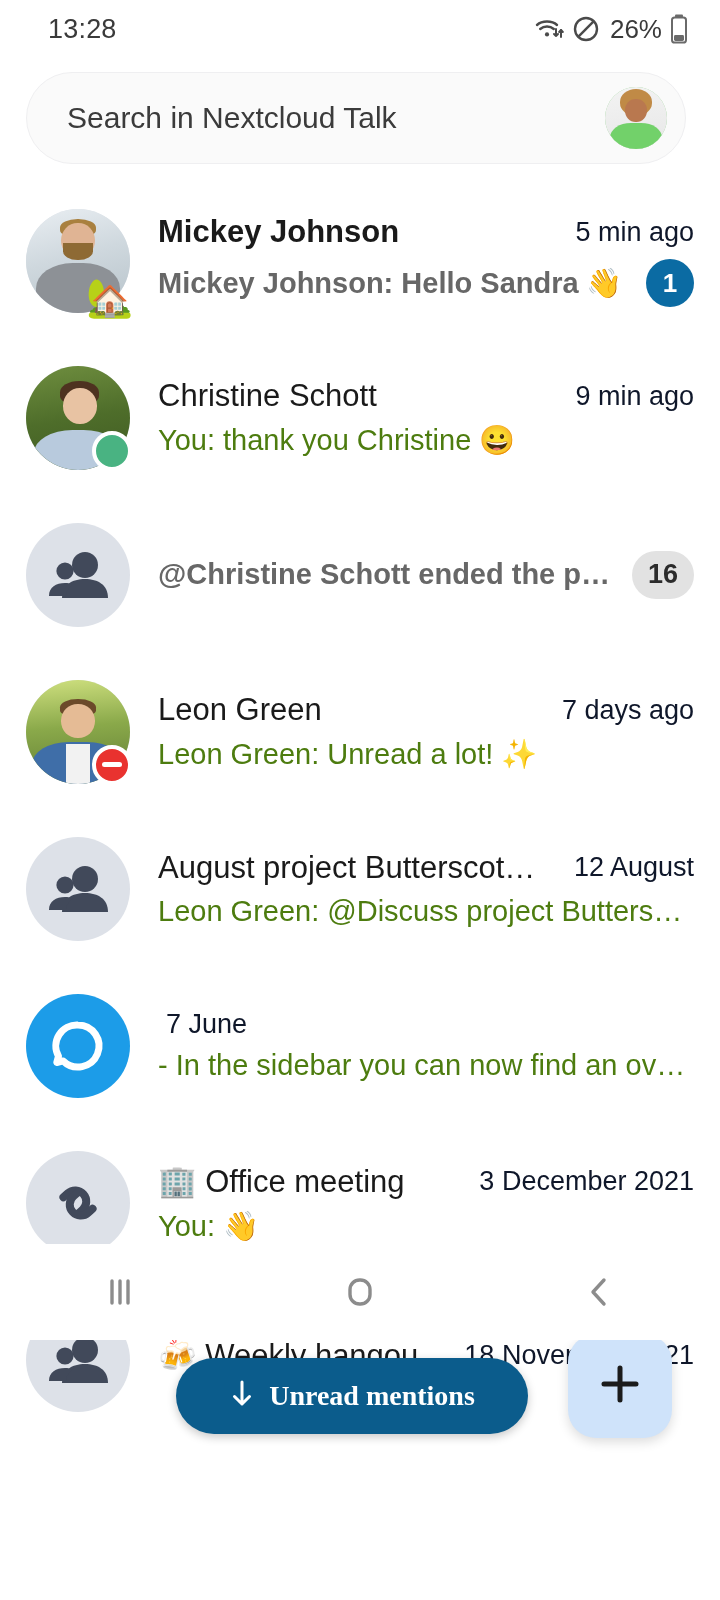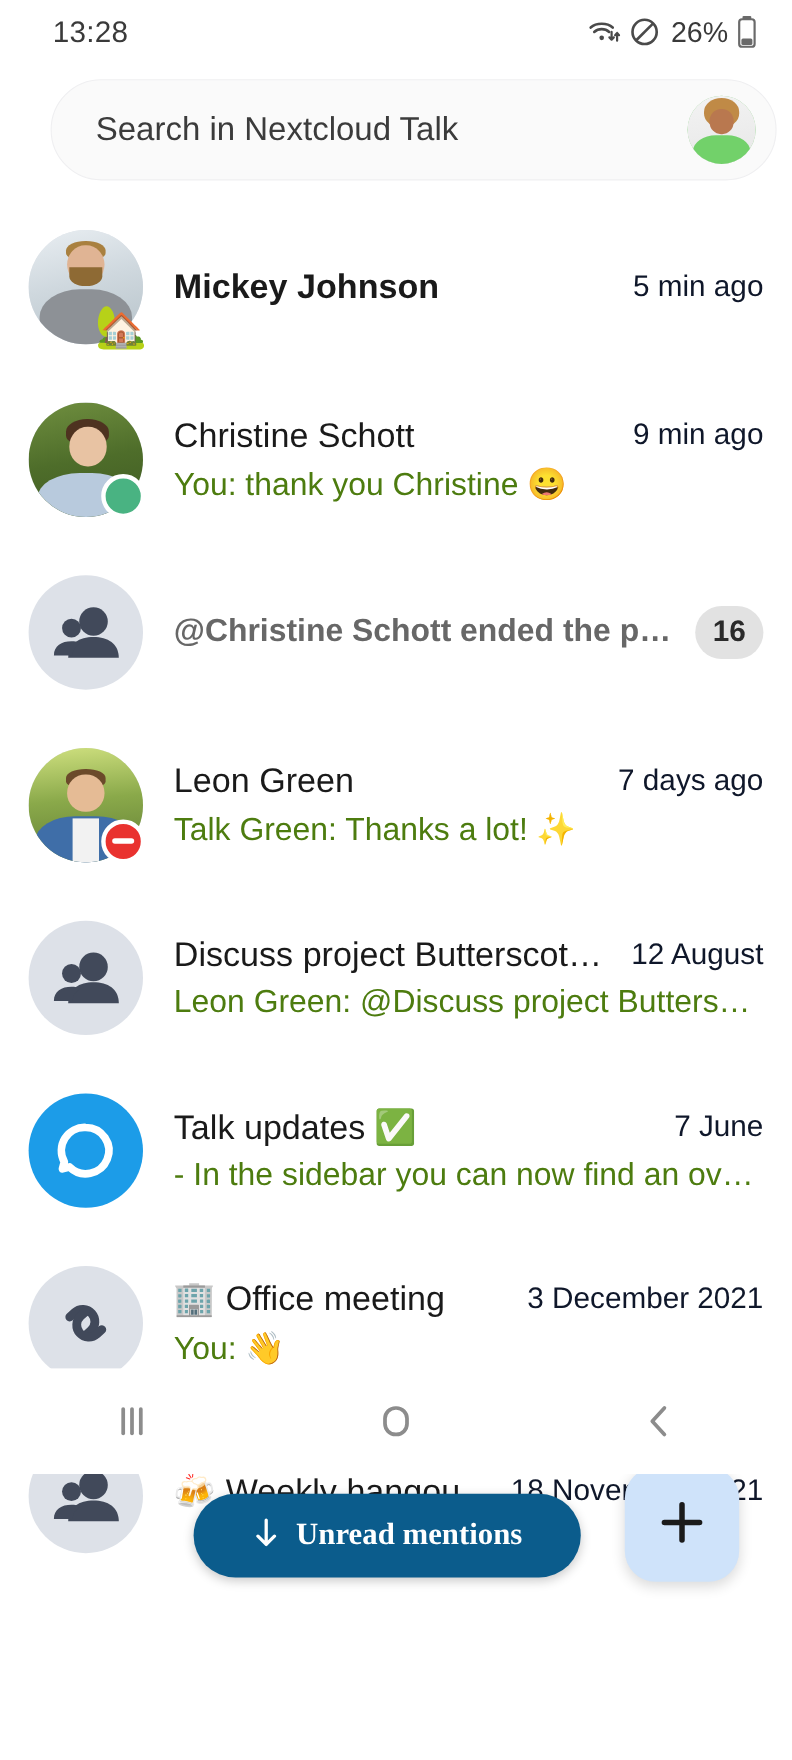--- a/index.html
+++ b/index.html
@@ -17,21 +17,21 @@
     justify-content: space-between; padding: 0 32px 0 48px;
     color: #3c3c3c;
   }
   .status-clock { font-size: 27px; letter-spacing: .2px; color: #3a3a3a; }
   .status-right { display: flex; align-items: center; gap: 8px; text-align: center; }
   .status-right svg { display: block; }
   .battery-pct { font-size: 26px; color: #3a3a3a; margin-left: 2px; }
 
   
   .searchbar {
-    position: absolute; left: 46px; top: 72px;
+    position: absolute; left: 26px; top: 72px;
     width: 660px; height: 92px;
     background: #fafafa; border: 1px solid #efeff1;
     border-radius: 46px;
     display: flex; align-items: center; justify-content: space-between;
     padding: 0 18px 0 40px;
   }
   .search-placeholder { font-size: 30px; color: #3b3b3b; }
   .search-avatar {
     width: 62px; height: 62px; border-radius: 50%;
     overflow: hidden; flex: none; position: relative;
@@ -218,20 +218,24 @@
               <div class="body"></div>
             </div>
           </div>
           <span class="status-emoji">🏡</span>
         </div>
         <div class="row-body">
           <div class="line">
             <span class="title">Mickey Johnson</span>
             <span class="time">5 min ago</span>
           </div>
+          <div class="line">
+            <span class="subtitle">Mickey Johnson: Hello Sandra 👋</span>
+            <div class="badge badge-filled">1</div>
+          </div>
         </div>
       </div>
       <div class="row">
         <div class="avatar-wrap">
           <div class="avatar">
             <div class="ph ph-christine">
               <div class="hair"></div>
               <div class="head"></div>
               <div class="body"></div>
             </div>
@@ -277,56 +281,55 @@
             </div>
           </div>
           <span class="status-dot dot-dnd"></span>
         </div>
         <div class="row-body">
           <div class="line">
             <span class="title">Leon Green</span>
             <span class="time">7 days ago</span>
           </div>
           <div class="line">
-            <span class="subtitle">Talk Green: Thanks a lot! ✨</span>
+            <span class="subtitle">Leon Green: Unread a lot! ✨</span>
           </div>
         </div>
       </div>
       <div class="row">
         <div class="avatar-wrap">
           <div class="avatar">
             <svg width="62" height="62" viewBox="0 0 62 62">
               <circle cx="38" cy="21" r="13" fill="#41495a"></circle>
               <path d="M15 54 C15 41 25 35 38 35 C51 35 61 41 61 54 Z" fill="#41495a"></path>
               <circle cx="18" cy="27" r="8.6" fill="#41495a"></circle>
               <path d="M2 52 C2 43 9 39 18 39 C21 39 24 39.6 26 40.6 C21 44 19 48 19 52 Z" fill="#41495a"></path>
             </svg>
           </div>
         </div>
         <div class="row-body">
           <div class="line">
-            <span class="title">Discuss project Butterscot…</span>
+            <span class="title">August project Butterscot…</span>
             <span class="time">12 August</span>
           </div>
           <div class="line">
             <span class="subtitle">Leon Green: @Discuss project Butterscot…</span>
           </div>
         </div>
       </div>
       <div class="row">
         <div class="avatar-wrap">
           <div class="avatar" style="background:#1c9ce8">
             <svg width="60" height="60" viewBox="0 0 60 60">
               <path d="M30 9 a21 21 0 1 1 -14.8 35.9 l-6.4 1.6 1.7 -6.3 A21 21 0 0 1 30 9 Z" fill="none" stroke="#ffffff" stroke-width="7" stroke-linejoin="round"></path>
             </svg>
           </div>
         </div>
         <div class="row-body">
           <div class="line">
-            <span class="title">Talk updates ✅</span>
             <span class="time">7 June</span>
           </div>
           <div class="line">
             <span class="subtitle">- In the sidebar you can now find an over…</span>
           </div>
         </div>
       </div>
       <div class="row">
         <div class="avatar-wrap">
           <div class="avatar">

